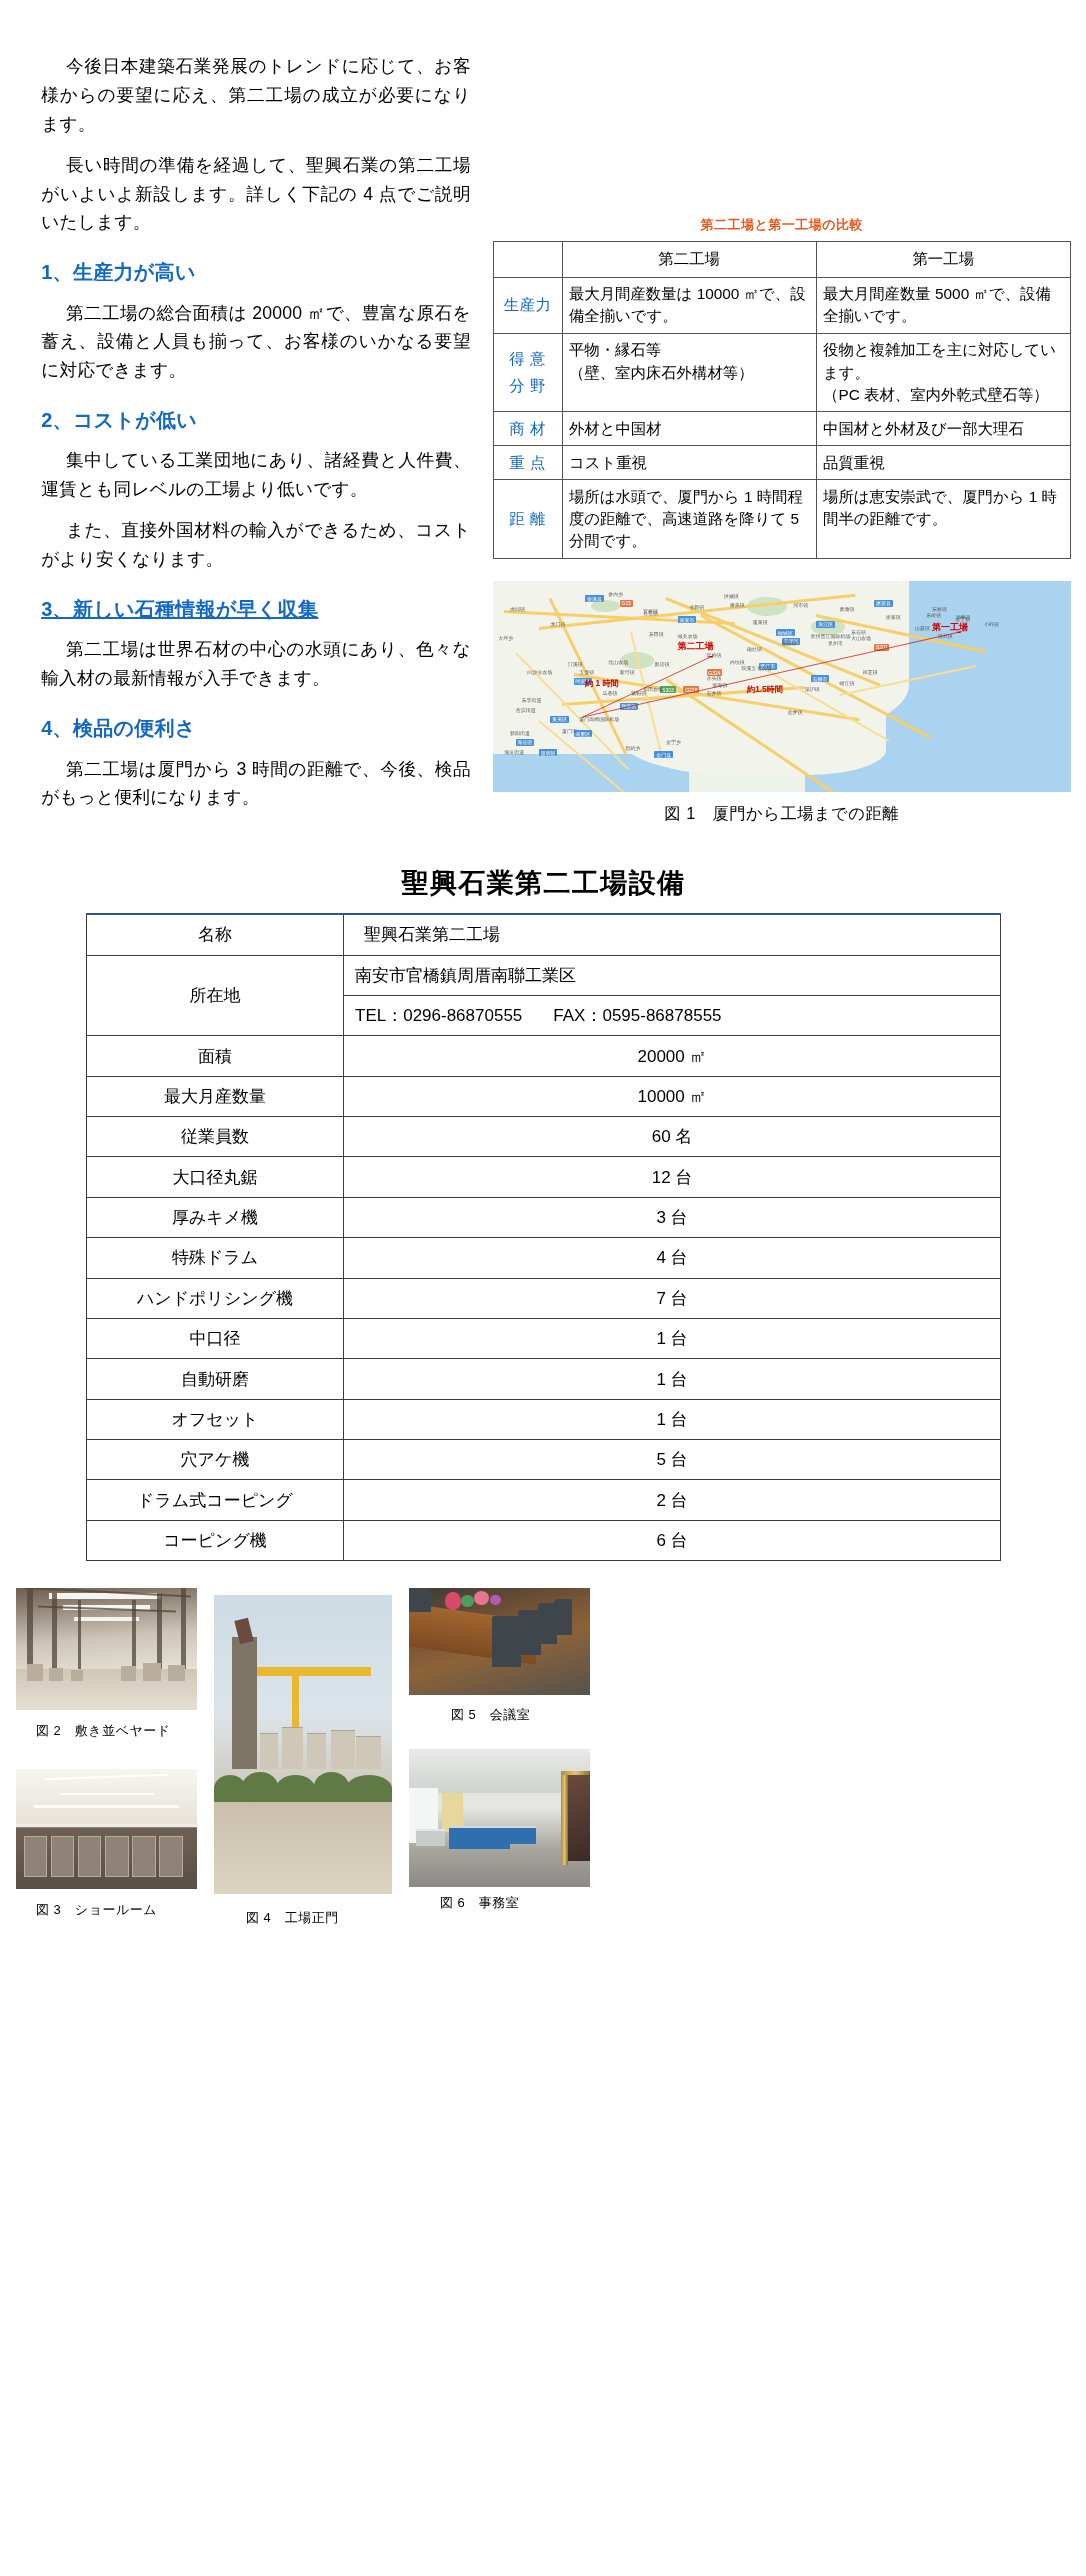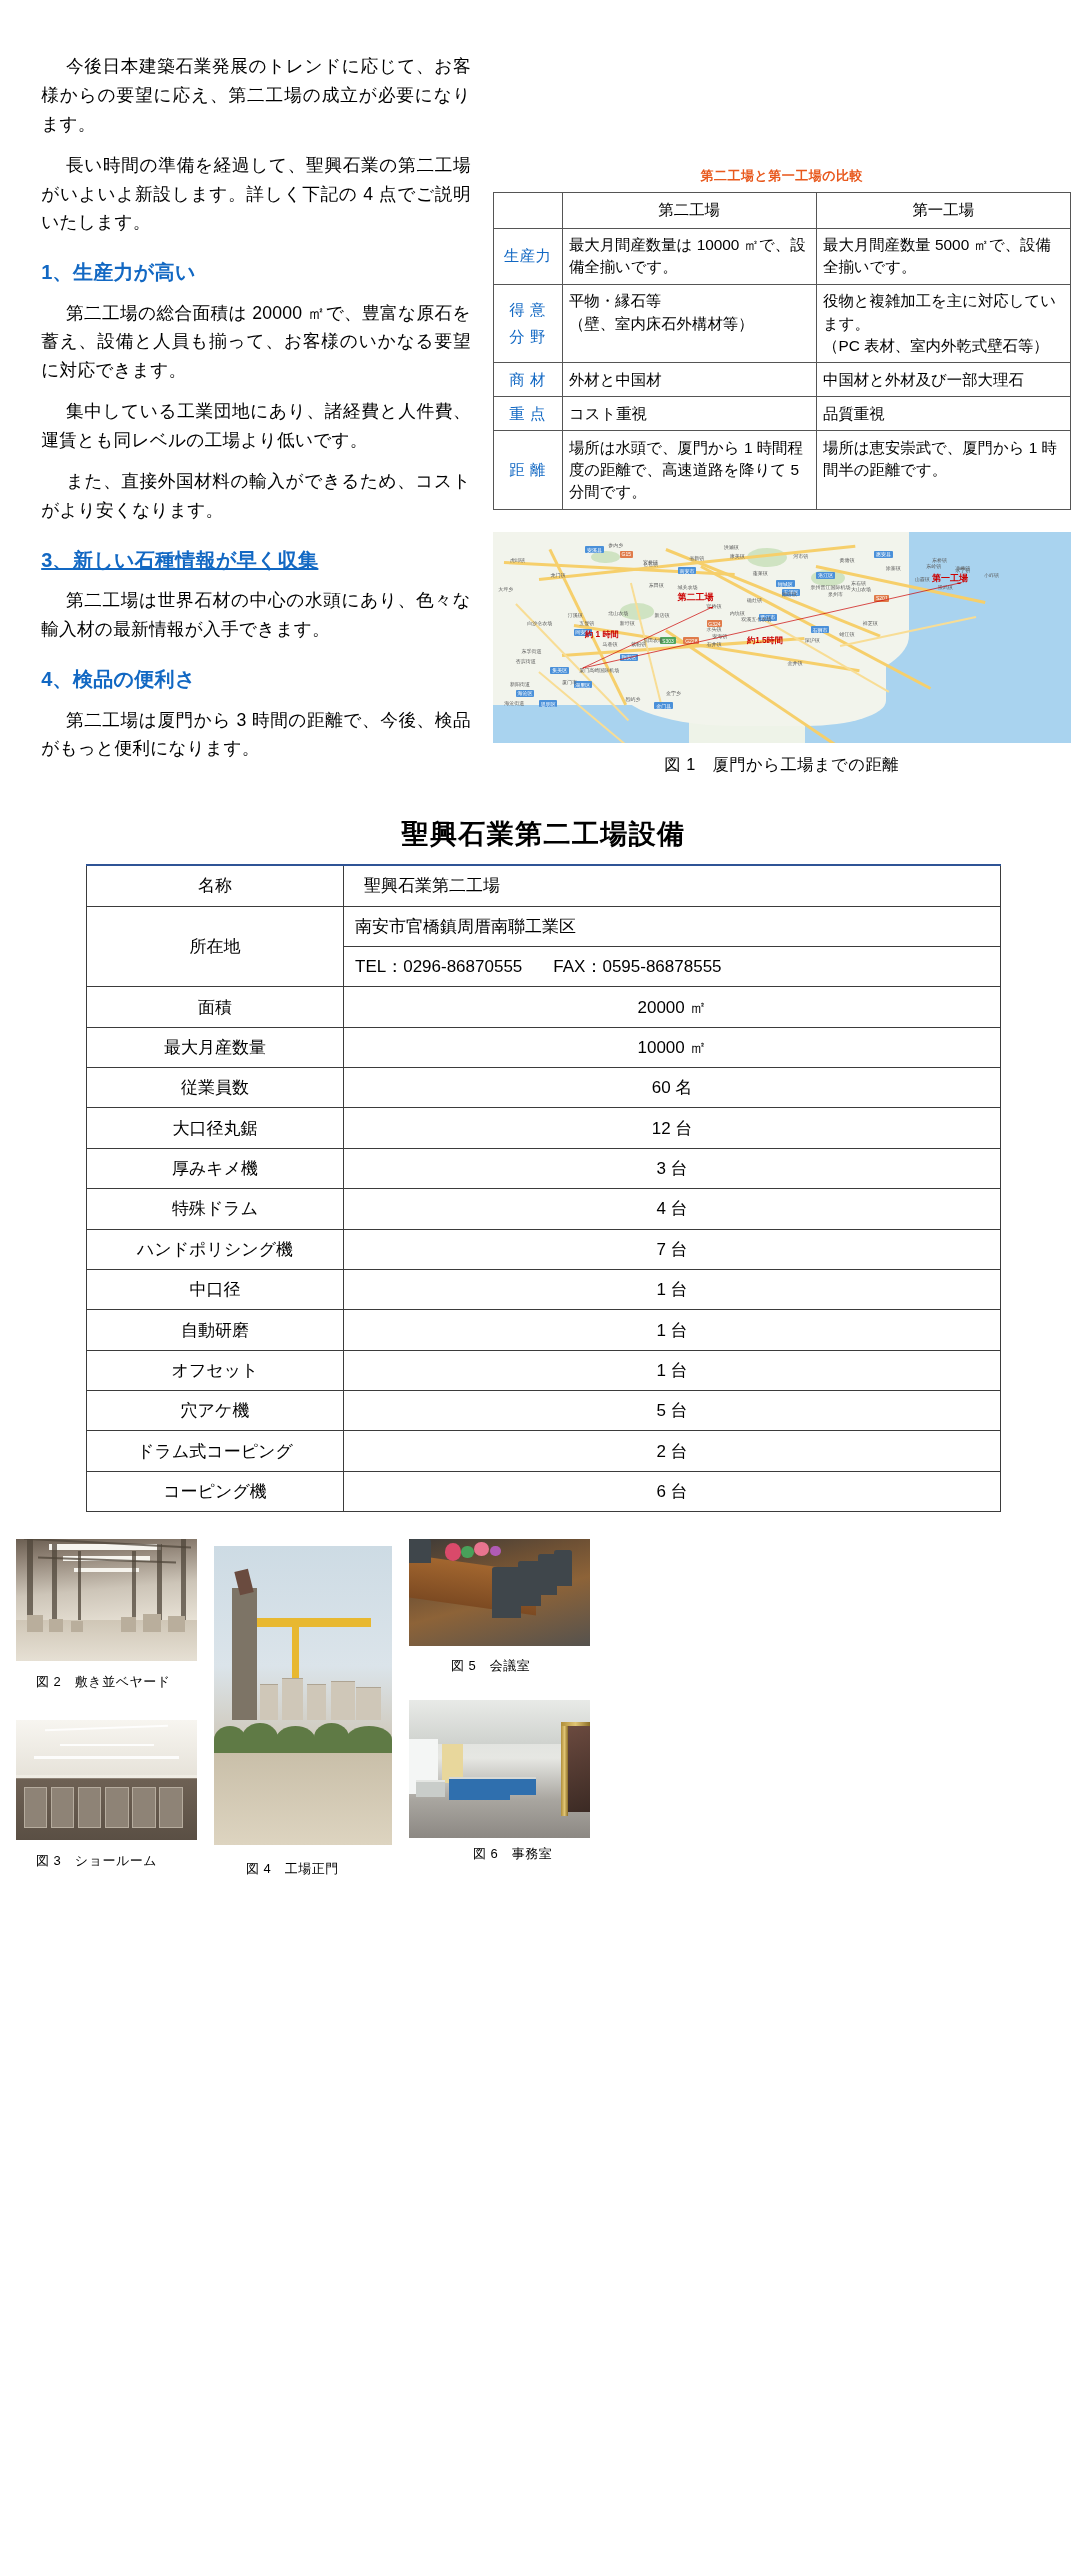--- a/index.html
+++ b/index.html
@@ -267,20 +267,21 @@
 
 <div class="top-section">
 
   <div class="left-col">
     <p class="body-text">今後日本建築石業発展のトレンドに応じて、お客様からの要望に応え、第二工場の成立が必要になります。</p>
     <p class="body-text">長い時間の準備を経過して、聖興石業の第二工場がいよいよ新設します。詳しく下記の 4 点でご説明いたします。</p>
 
     <h2 class="blue-head">1、生産力が高い</h2>
     <p class="body-text">第二工場の総合面積は 20000 ㎡で、豊富な原石を蓄え、設備と人員も揃って、お客様のいかなる要望に対応できます。</p>
 
+    <h2 class="blue-head">2、コストが低い</h2>
     <p class="body-text">集中している工業団地にあり、諸経費と人件費、運賃とも同レベルの工場より低いです。</p>
     <p class="body-text">また、直接外国材料の輸入ができるため、コストがより安くなります。</p>
 
     <h2 class="blue-head wide">3、新しい石種情報が早く収集</h2>
     <p class="body-text">第二工場は世界石材の中心の水頭にあり、色々な輸入材の最新情報が入手できます。</p>
 
     <h2 class="blue-head">4、検品の便利さ</h2>
     <p class="body-text">第二工場は厦門から 3 時間の距離で、今後、検品がもっと便利になります。</p>
   </div>
 
@@ -600,15 +601,15 @@
     <div class="ceil6"></div>
     <div class="win" style="left:0%;top:28%;width:16%;height:40%;"></div>
     <div class="win" style="left:18%;top:32%;width:12%;height:28%;background:#e8d79c;"></div>
     <div class="desk" style="left:22%;top:56%;width:34%;height:16%;"></div>
     <div class="desk" style="left:52%;top:56%;width:18%;height:13%;"></div>
     <div class="desk" style="left:4%;top:58%;width:16%;height:12%;background:#c9cdca;border-top:2.7px solid #e4e6e3;"></div>
     <div class="gold" style="left:84%;top:16%;width:4%;height:68%;"></div>
     <div class="gold" style="left:84%;top:16%;width:16%;height:3%;"></div>
     <div class="marble" style="left:88%;top:19%;width:12%;height:62%;"></div>
   </div>
-  <div class="phcap" style="left:473px;top:306px;">図 6　事務室</div>
+  <div class="phcap" style="left:440px;top:306px;">図 6　事務室</div>
 </div>
 
 
 </body></html>

